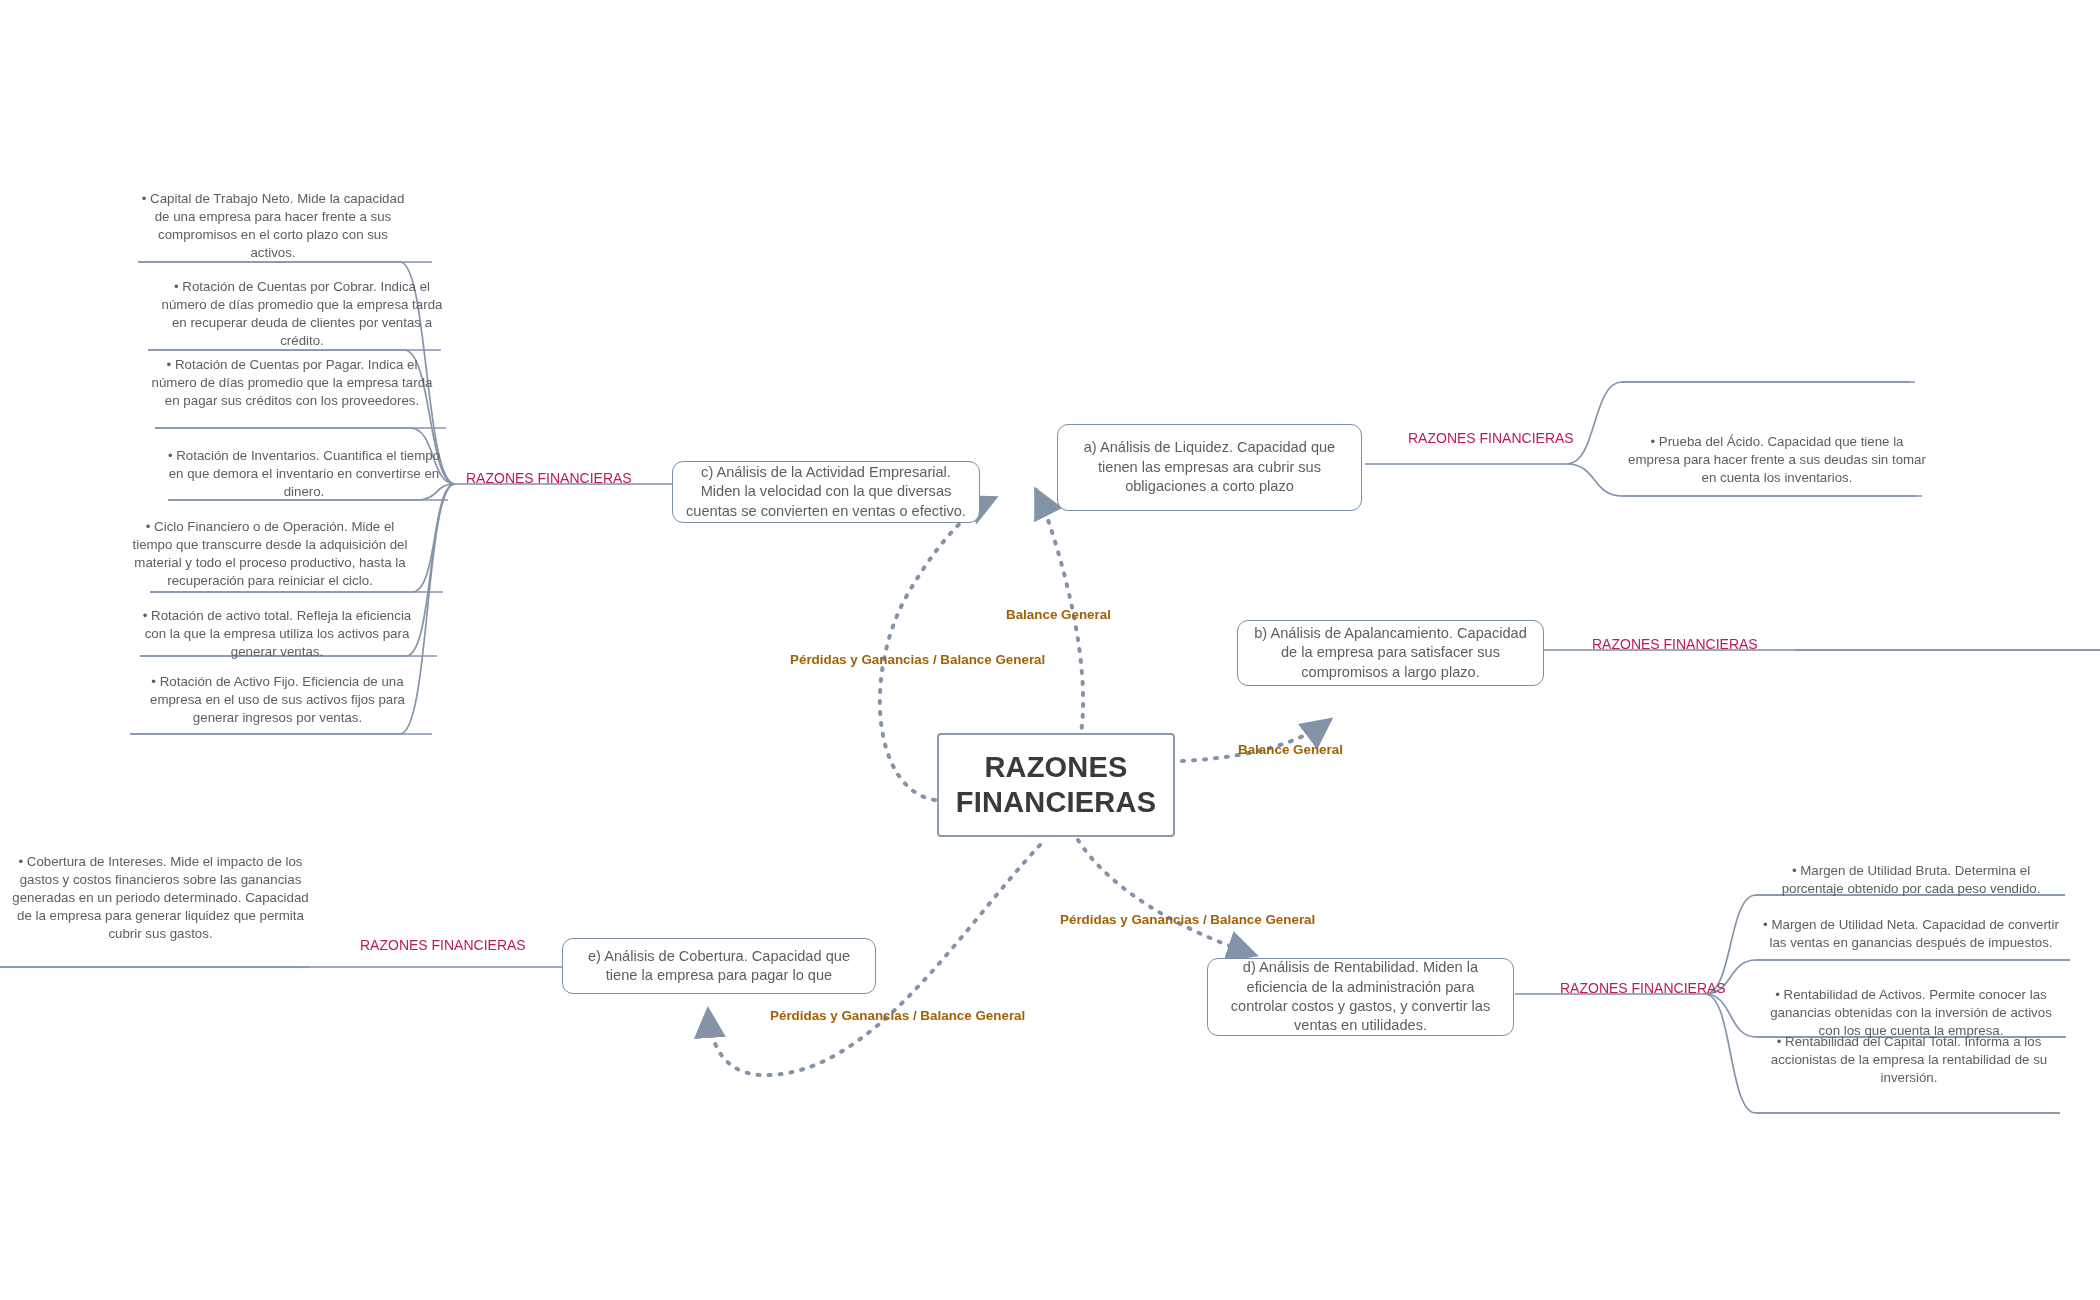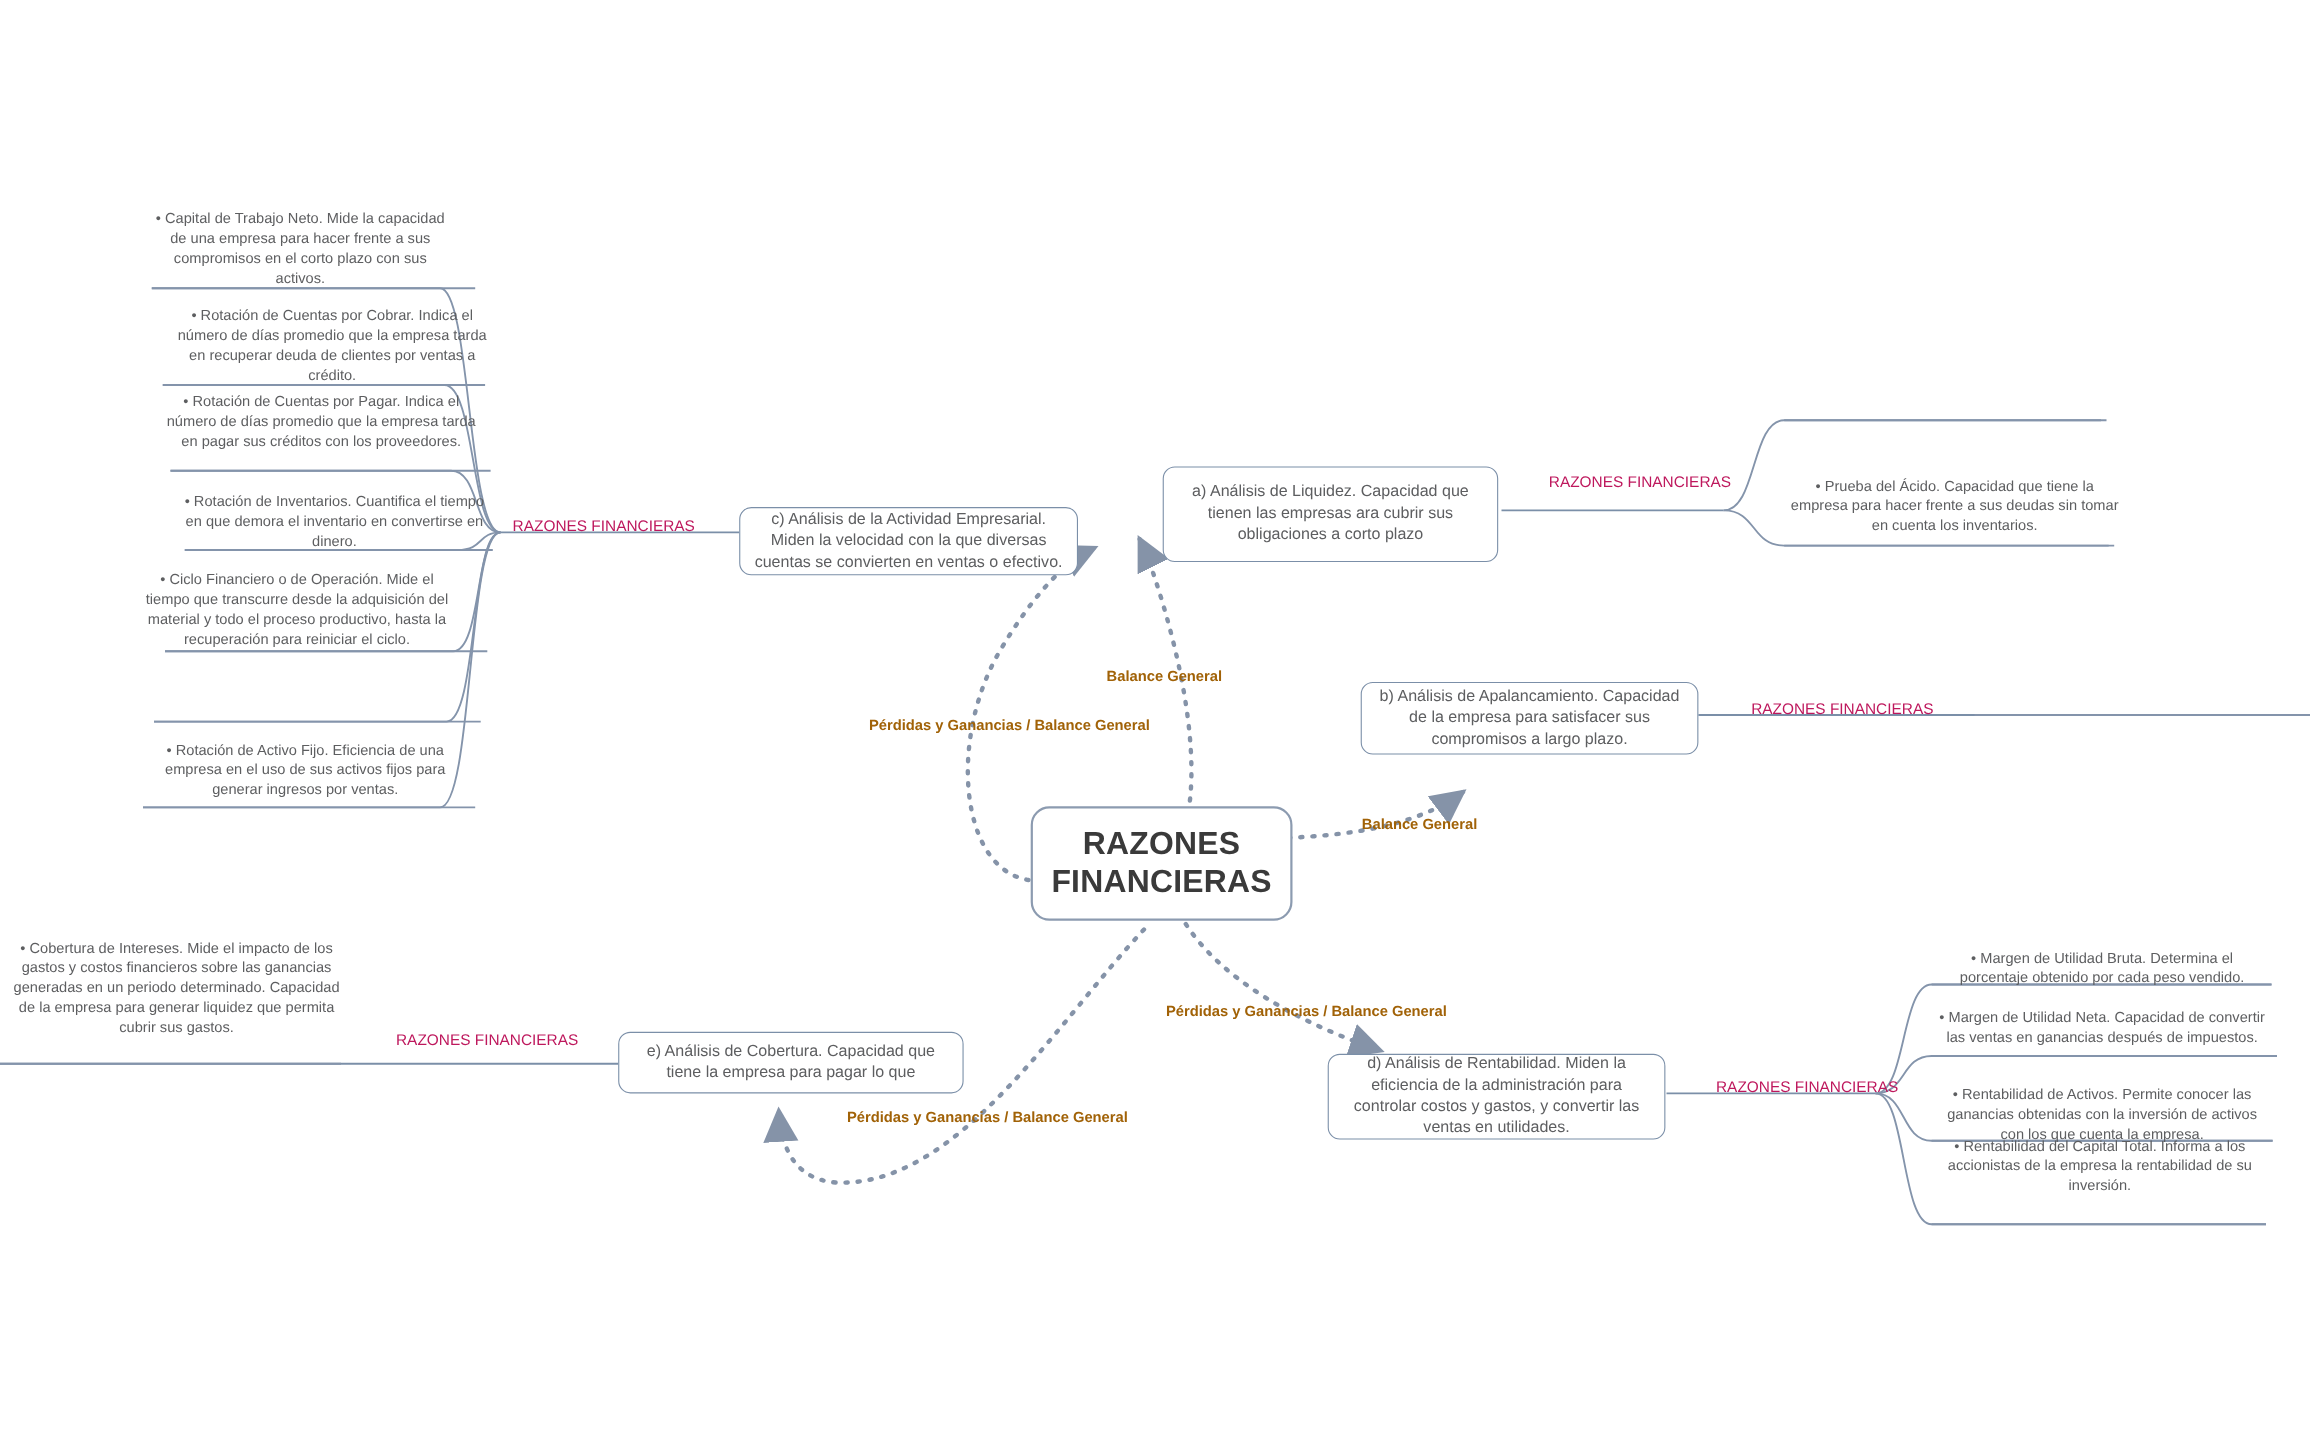--- a/index.html
+++ b/index.html
@@ -25,21 +25,21 @@
     width: 2100px;
     height: 1300px;
     pointer-events: none;
   }
 
   
   .central-node {
     position: absolute;
     box-sizing: border-box;
     border: 2px solid #8c9bb0;
-    border-radius: 17px;
+    border-radius: 4px;
     background: #ffffff;
     color: #3a3a3a;
     font-size: 29px;
     font-weight: bold;
     line-height: 1.22;
     text-align: center;
     display: flex;
     align-items: center;
     justify-content: center;
     letter-spacing: .2px;
@@ -196,20 +196,21 @@
   <div class="leaf" style="left:130px; top:189px; width:286px;">• Capital de Trabajo Neto. Mide la capacidad de una empresa para hacer frente a sus compromisos en el corto plazo con sus activos.</div>
 
   <div class="leaf" style="left:140px; top:277px; width:290px;margin-left:17px;">• Rotación de Cuentas por Cobrar. Indica el número de días promedio que la empresa tarda en recuperar deuda de clientes por ventas a crédito.</div>
 
   <div class="leaf" style="left:147px; top:355px; width:290px;">• Rotación de Cuentas por Pagar. Indica el número de días promedio que la empresa tarda en pagar sus créditos con los proveedores.</div>
 
   <div class="leaf" style="left:160px; top:446px; width:288px;">• Rotación de Inventarios. Cuantifica el tiempo en que demora el inventario en convertirse en dinero.</div>
 
   <div class="leaf" style="left:120px; top:517px; width:300px;">• Ciclo Financiero o de Operación. Mide el tiempo que transcurre desde la adquisición del material y todo el proceso productivo, hasta la recuperación para reiniciar el ciclo.</div>
 
+  <div class="leaf" style="left:127px; top:606px; width:300px;">• Rotación de activo total. Refleja la eficiencia con la que la empresa utiliza los activos para generar ventas.</div>
 
   <div class="leaf" style="left:130px; top:672px; width:295px;">• Rotación de Activo Fijo. Eficiencia de una empresa en el uso de sus activos fijos para generar ingresos por ventas.</div>
 
 
   <div class="leaf" style="left:1622px; top:432px; width:310px;">• Prueba del Ácido. Capacidad que tiene la empresa para hacer frente a sus deudas sin tomar en cuenta los inventarios.</div>
 
 
   <div class="leaf" style="left:8px; top:852px; width:305px;">• Cobertura de Intereses. Mide el impacto de los gastos y costos financieros sobre las ganancias generadas en un periodo determinado. Capacidad de la empresa para generar liquidez que permita cubrir sus gastos.</div>
 
   <div class="leaf" style="left:1756px; top:861px; width:310px;">• Margen de Utilidad Bruta. Determina el porcentaje obtenido por cada peso vendido.</div>

